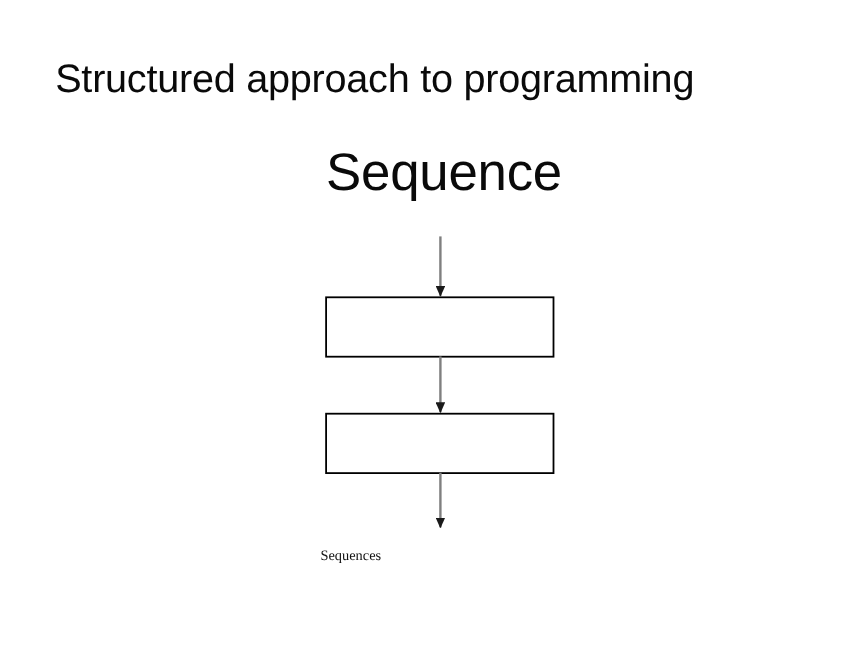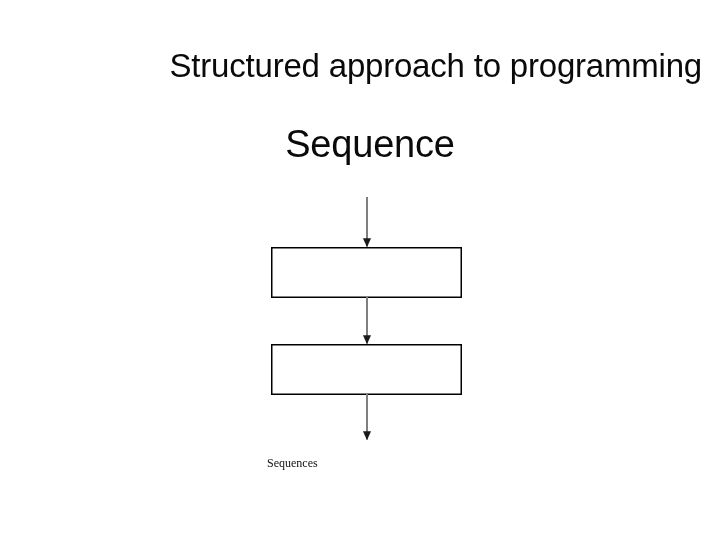--- a/index.html
+++ b/index.html
@@ -19,38 +19,37 @@
     background: #ffffff;
     overflow: hidden;
   }
 
   
   .slide-title {
     position: absolute;
     left: 46px;
     top: 46px;
     width: 628px;
-    text-align: right;
+    text-align: left;
     font-family: "Liberation Sans", sans-serif;
     font-size: 33px;
     line-height: 40px;
     font-weight: 400;
     color: #0a0a0a;
     letter-spacing: -0.2px;
     white-space: nowrap;
-    margin-left: 28px;
   }
   .slide-subtitle {
     position: absolute;
     left: 170px;
     top: 124px;
     width: 400px;
     text-align: center;
     font-family: "Liberation Sans", sans-serif;
-    font-size: 38px;
+    font-size: 44px;
     line-height: 40px;
     font-weight: 400;
     color: #0a0a0a;
     letter-spacing: -0.2px;
     white-space: nowrap;
   }
 
   
   #diagram {
     position: absolute;

